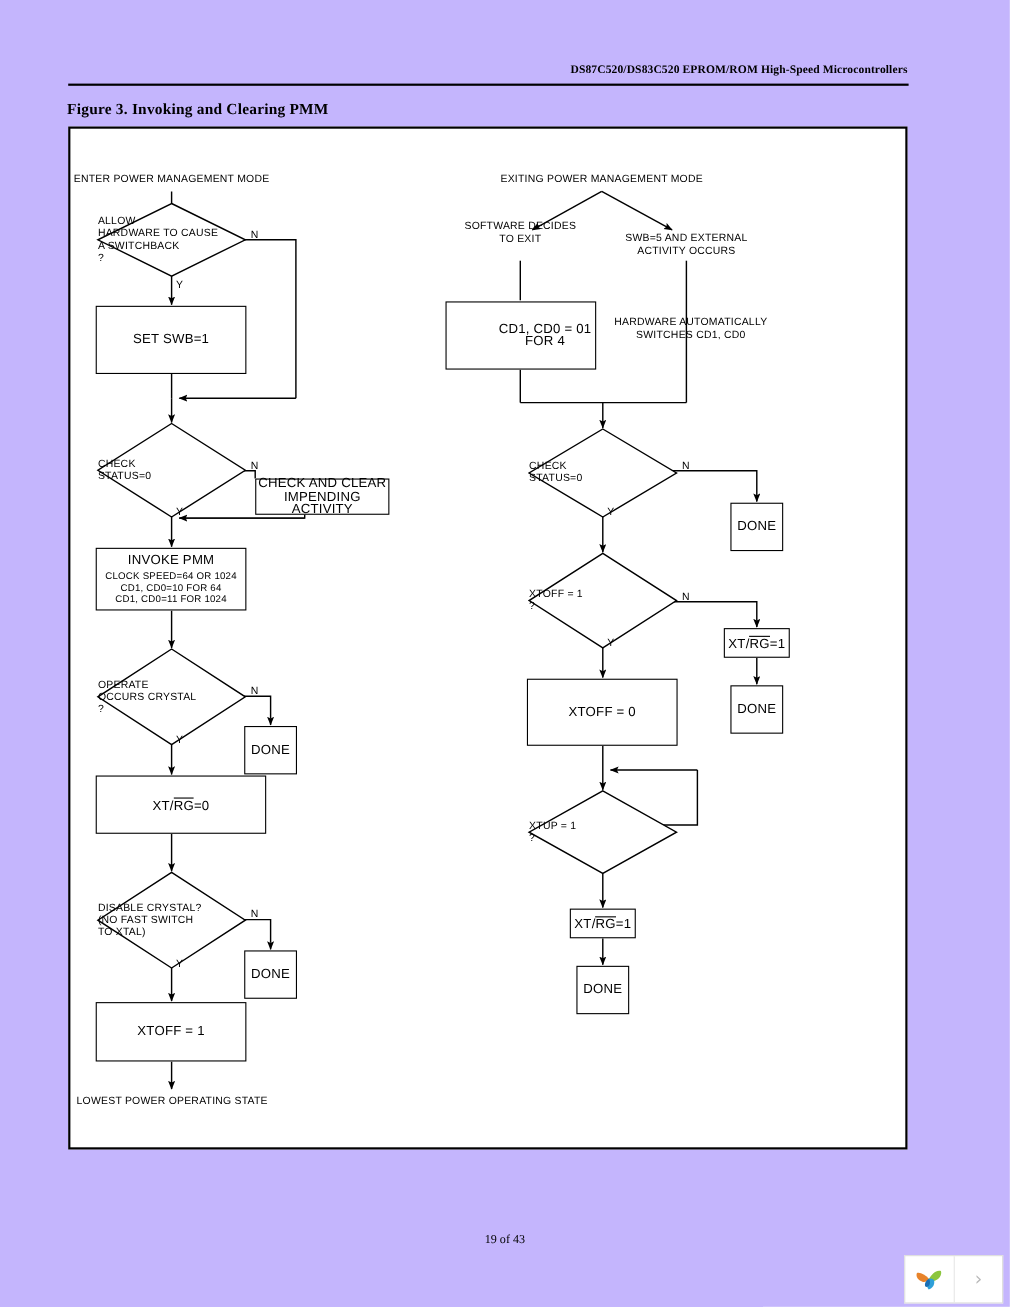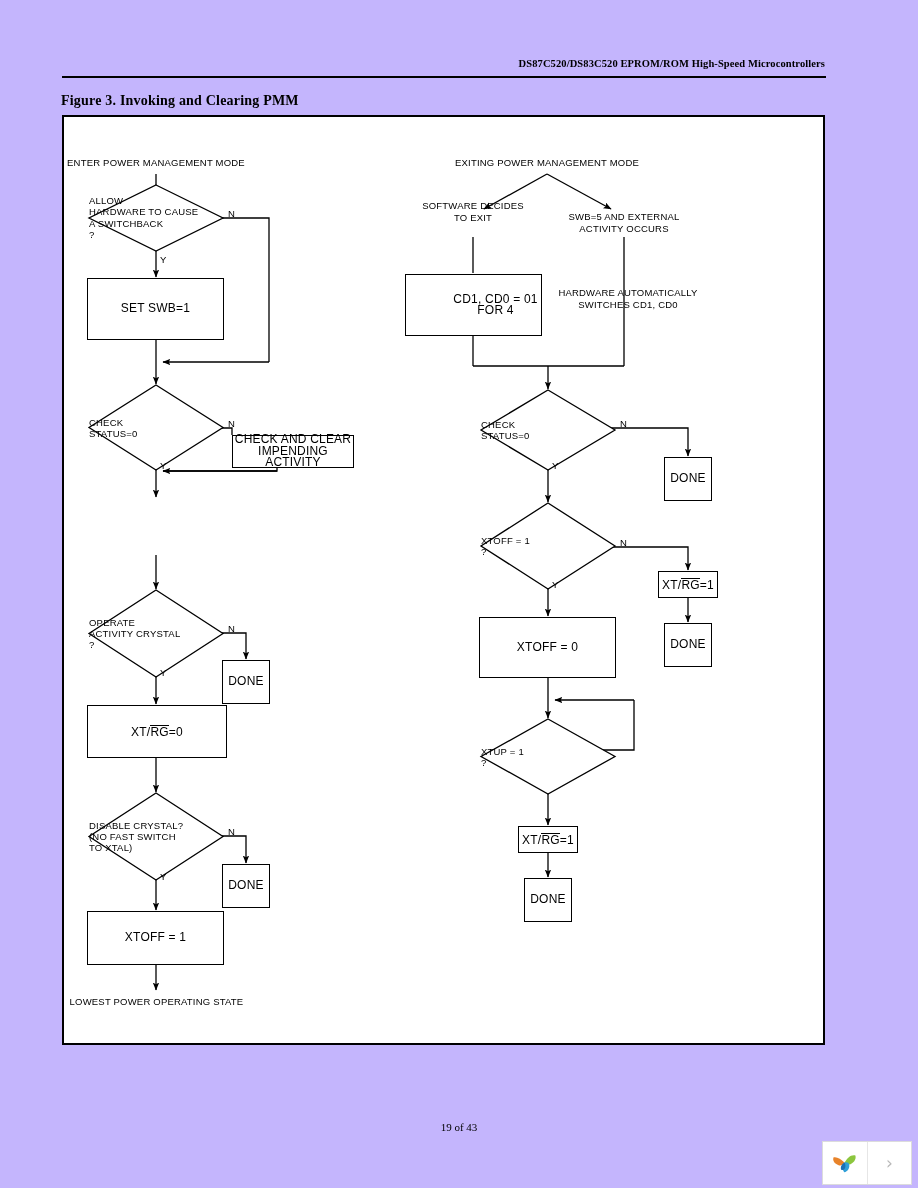--- a/index.html
+++ b/index.html
@@ -298,37 +298,43 @@
 STATUS=0</div>
       </div>
       <div class="branch-label" style="left:164px; top:302px;">N</div>
       <div class="branch-label" style="left:96px; top:344px;">Y</div>
 
       <div class="node box" style="left:168px; top:318px; width:122px; height:33px;">
         <div class="box-text">CHECK AND CLEAR
 IMPENDING ACTIVITY</div>
       </div>
 
+      <div class="node box" style="left:23px; top:381px; width:137px; height:57px; flex-direction:column;">
+        <div class="box-text" style="margin-bottom:3px;">INVOKE PMM</div>
+        <div class="box-text" style="font-size:8.8px; line-height:10.3px;">CLOCK SPEED=64 OR 1024
+CD1, CD0=10 FOR 64
+CD1, CD0=11 FOR 1024</div>
+      </div>
 
       <div class="node diamond" style="left:25px; top:473px; width:134px; height:87px;">
         <svg width="134" height="87">
             <polygon points="67,0 134,43.5 67,87 0,43.5" fill="#fff" stroke="#000" stroke-width="1.3"></polygon>
           </svg>
         <div class="diamond-text">OPERATE
-ACTIVITY CRYSTAL
+OCCURS CRYSTAL
 ?</div>
       </div>
       <div class="branch-label" style="left:164px; top:507px;">N</div>
       <div class="branch-label" style="left:96px; top:551px;">Y</div>
 
       <div class="node box" style="left:158px; top:543px; width:48px; height:44px;">
         <div class="box-text">DONE</div>
       </div>
 
-      <div class="node box" style="left:23px; top:588px; width:140px; height:53px;">
+      <div class="node box" style="left:23px; top:588px; width:155px; height:53px;">
         <div class="box-text"><span>XT/</span><span class="ovl">RG</span><span>=0</span></div>
       </div>
 
       <div class="node diamond" style="left:25px; top:676px; width:134px; height:87px;">
         <svg width="134" height="87">
             <polygon points="67,0 134,43.5 67,87 0,43.5" fill="#fff" stroke="#000" stroke-width="1.3"></polygon>
           </svg>
         <div class="diamond-text">DISABLE CRYSTAL?
 (NO FAST SWITCH
 TO XTAL)</div>

